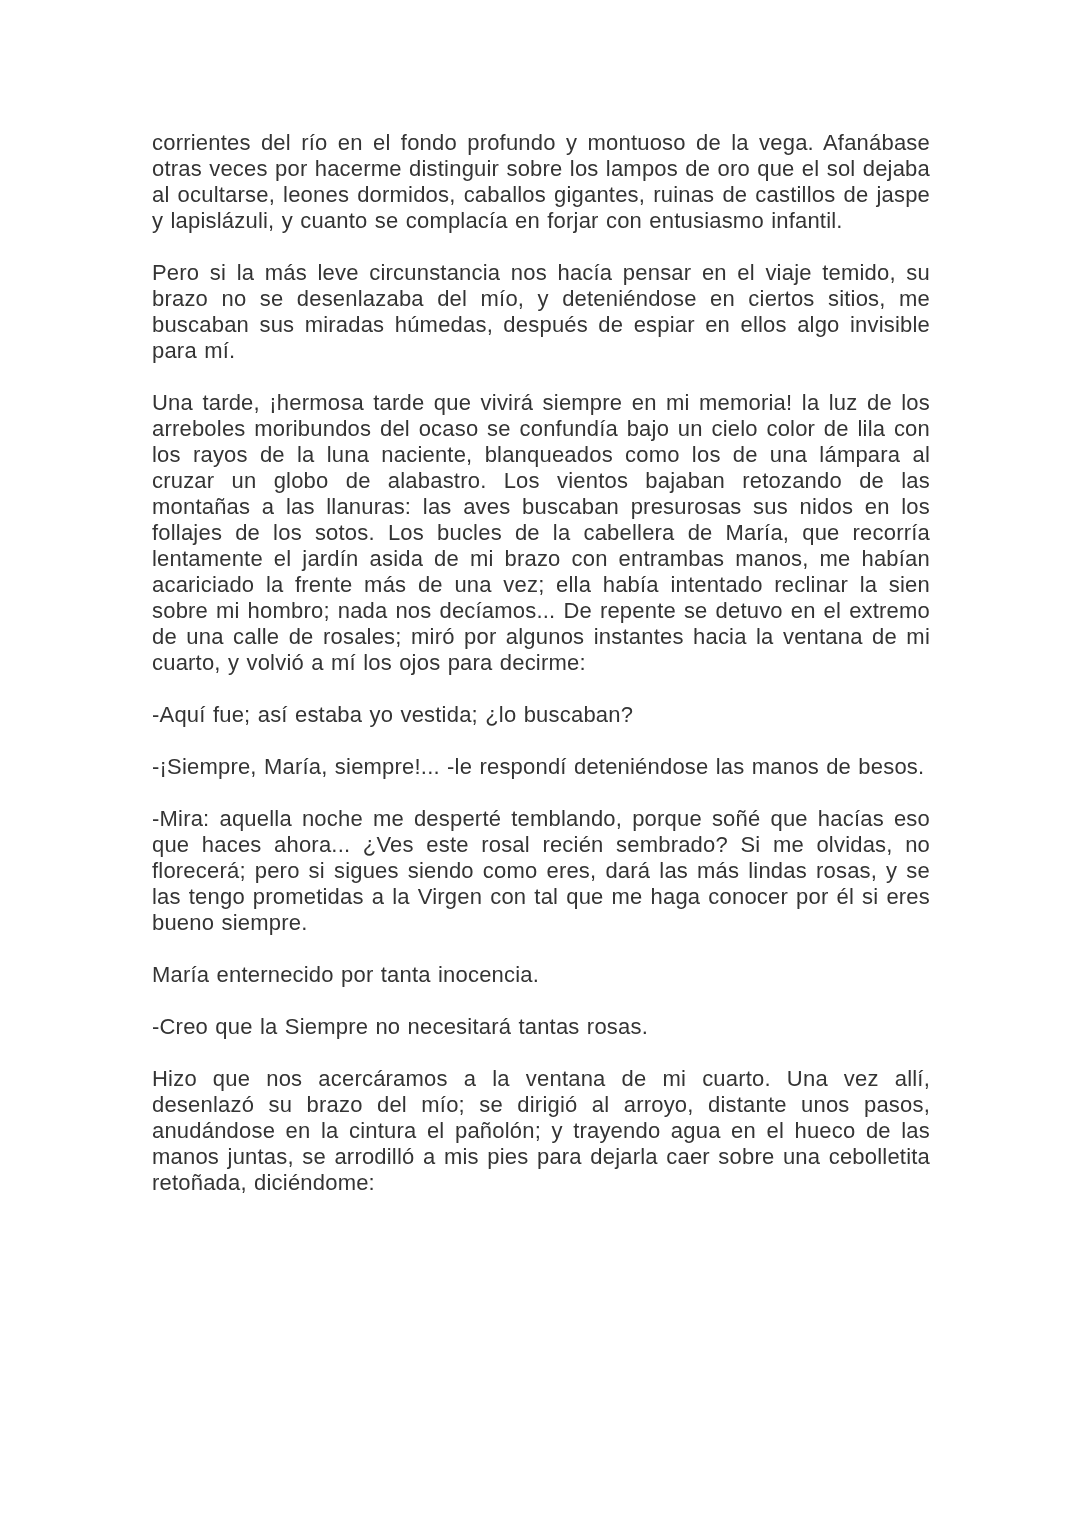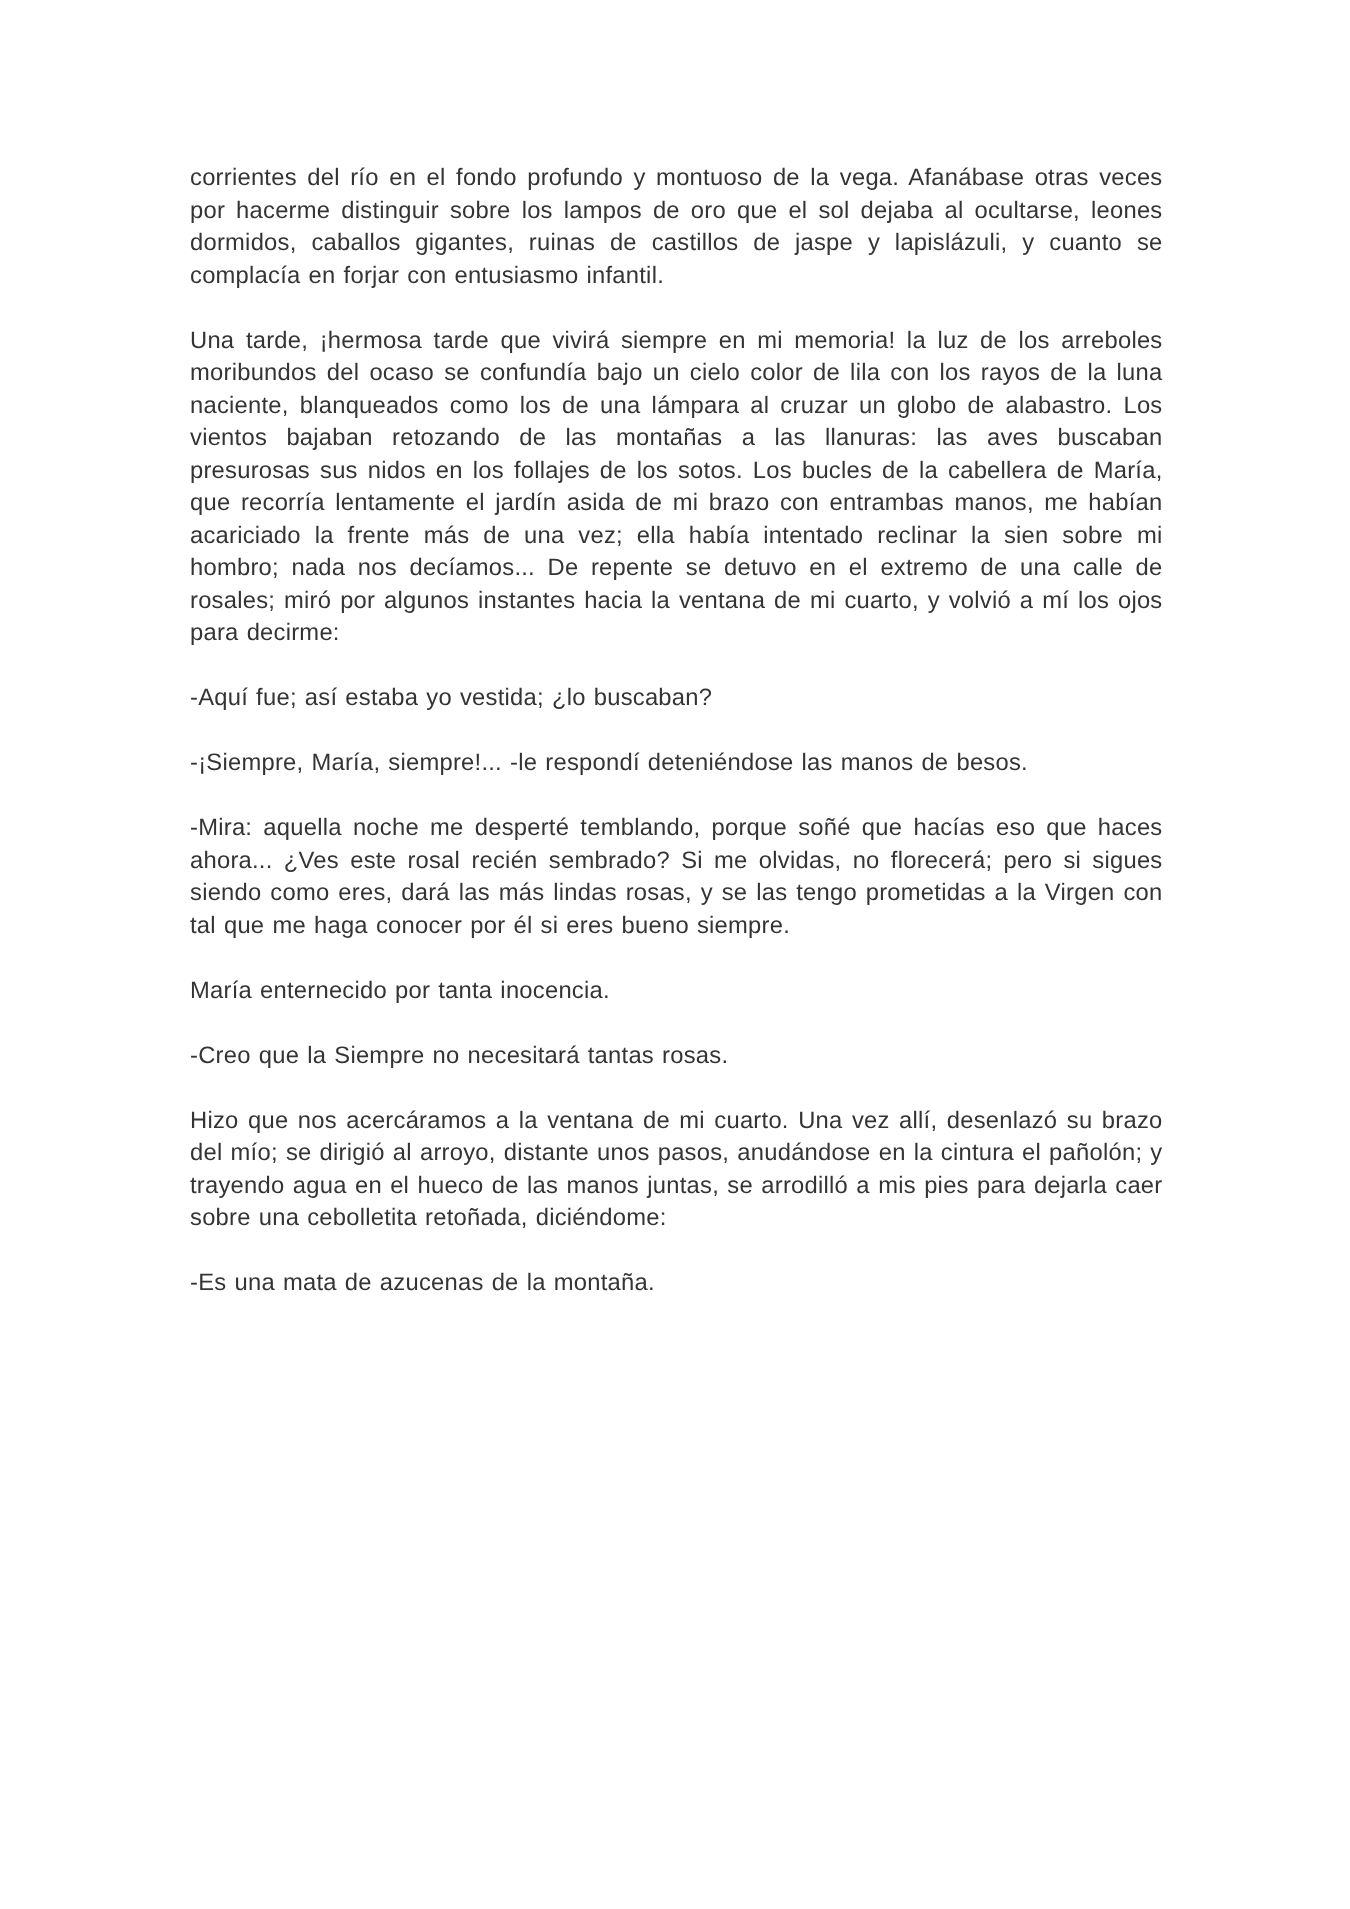--- a/index.html
+++ b/index.html
@@ -15,39 +15,39 @@
   }
   .page {
     box-sizing: border-box;
     width: 1080px;
     height: 1527px;
     padding: 130px 150px 0 152px;
     background: #ffffff;
   }
   .text-block p {
     margin: 0 0 26px 0;
-    font-size: 19px;
+    font-size: 22px;
     line-height: 26px;
     color: #343434;
     text-align: justify;
     letter-spacing: 0.2px;
     word-spacing: 1px;
   }
   .text-block p:last-child {
     margin-bottom: 0;
   }
 </style>
 </head>
 <body>
 
 <div class="page">
   <div class="text-block">
     <p>corrientes del río en el fondo profundo y montuoso de la vega. Afanábase otras veces por hacerme distinguir sobre los lampos de oro que el sol dejaba al ocultarse, leones dormidos, caballos gigantes, ruinas de castillos de jaspe y lapislázuli, y cuanto se complacía en forjar con entusiasmo infantil.</p>
+    <p>Pero si la más leve circunstancia nos hacía pensar en el viaje temido, su brazo no se desenlazaba del mío, y deteniéndose en ciertos sitios, me buscaban sus miradas húmedas, después de espiar en ellos algo invisible para mí.</p>
     <p>Una tarde, ¡hermosa tarde que vivirá siempre en mi memoria! la luz de los arreboles moribundos del ocaso se confundía bajo un cielo color de lila con los rayos de la luna naciente, blanqueados como los de una lámpara al cruzar un globo de alabastro. Los vientos bajaban retozando de las montañas a las llanuras: las aves buscaban presurosas sus nidos en los follajes de los sotos. Los bucles de la cabellera de María, que recorría lentamente el jardín asida de mi brazo con entrambas manos, me habían acariciado la frente más de una vez; ella había intentado reclinar la sien sobre mi hombro; nada nos decíamos... De repente se detuvo en el extremo de una calle de rosales; miró por algunos instantes hacia la ventana de mi cuarto, y volvió a mí los ojos para decirme:</p>
     <p>-Aquí fue; así estaba yo vestida; ¿lo buscaban?</p>
     <p>-¡Siempre, María, siempre!... -le respondí deteniéndose las manos de besos.</p>
     <p>-Mira: aquella noche me desperté temblando, porque soñé que hacías eso que haces ahora... ¿Ves este rosal recién sembrado? Si me olvidas, no florecerá; pero si sigues siendo como eres, dará las más lindas rosas, y se las tengo prometidas a la Virgen con tal que me haga conocer por él si eres bueno siempre.</p>
     <p>María enternecido por tanta inocencia.</p>
     <p>-Creo que la Siempre no necesitará tantas rosas.</p>
     <p>Hizo que nos acercáramos a la ventana de mi cuarto. Una vez allí, desenlazó su brazo del mío; se dirigió al arroyo, distante unos pasos, anudándose en la cintura el pañolón; y trayendo agua en el hueco de las manos juntas, se arrodilló a mis pies para dejarla caer sobre una cebolletita retoñada, diciéndome:</p>
-    <p>-Es una mata de azucenas de la montaña.</p>
   </div>
 </div>
 
 </body></html>

